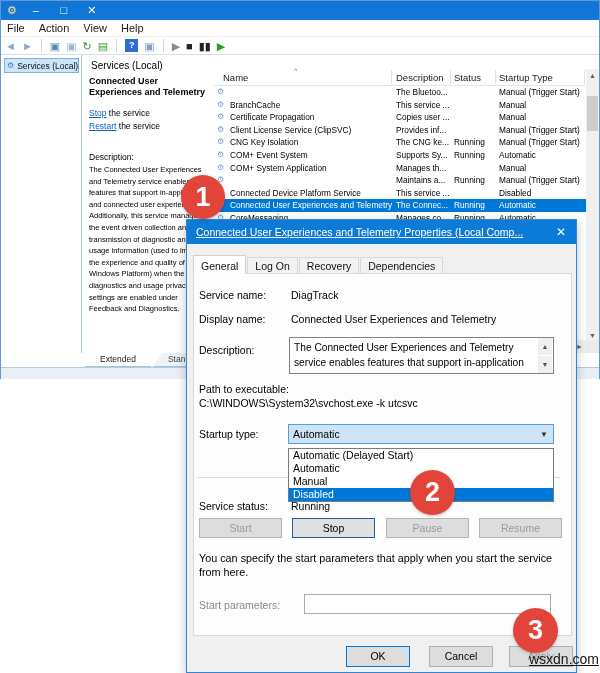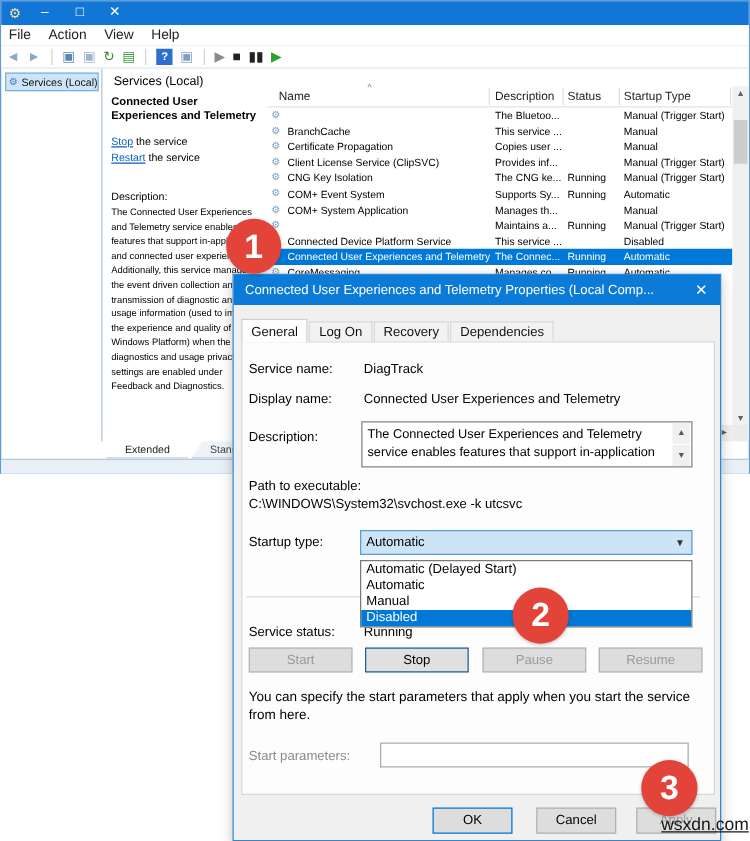--- a/index.html
+++ b/index.html
@@ -58,21 +58,21 @@
   #scr-corner { right:0; bottom:0; width:13px; height:13px; background:#ebebeb; }
 
   #bottom-tabs { left:84px; top:352px; height:14px; display:flex; gap:2px; }
   .btab { font-size:8.5px; padding:0 14px; line-height:13px; background:#fff; border:1px solid #a9c0d8; border-top:none; clip-path:polygon(9px 0, calc(100% - 9px) 0, 100% 100%, 0 100%); color:#222; }
   .btab.inactive { background:#eef3f8; color:#444; }
   #svc-statusbar { left:0; top:366px; right:0; height:12px; background:#e8eff7; border-top:1px solid #b5cce0; }
 
   
   #dialog { left:186px; top:219px; width:391px; height:454px; background:#f0f0f0; border:1px solid #2f86d2; box-shadow:0 3px 10px rgba(0,0,0,.25); z-index:10; }
   #dlg-titlebar { left:0; top:0; right:0; height:24px; background:#0c7bd8; color:#fff; display:flex; align-items:center; }
-  #dlg-caption { flex:1; font-size:10.5px; padding-left:9px; white-space:nowrap; overflow:hidden; }
+  #dlg-caption { flex:1; font-size:10.5px; padding-left:9px; white-space:nowrap; overflow:hidden;text-decoration:underline; }
   #dlg-close { width:30px; text-align:center; font-size:12px; color:#fff; }
   #dlg-tabs { left:6px; top:36px; height:17px; display:flex; align-items:flex-end; gap:1px; z-index:3; }
   .dtab { font-size:10.5px; padding:2px 7px 1px 7px; background:#f2f2f2; border:1px solid #d9d9d9; border-bottom:none; color:#111; height:16px; }
   .dtab.active { background:#fdfdfd; height:19px; padding-top:4px; position:relative; top:1px; border-color:#d0d0d0; }
   #dlg-panel { left:6px; top:53px; width:379px; height:363px; background:#fdfdfd; border:1px solid #d9d9d9; }
   .dlg-label { position:absolute; left:12px; font-size:10.5px; color:#000; white-space:nowrap; }
   .dlg-value { position:absolute; left:104px; font-size:10.5px; color:#000; white-space:nowrap; }
   #desc-box { left:102px; top:117px; width:265px; height:37px; background:#fff; border:1px solid #828282; font-size:10.2px; line-height:15px; padding:2px 16px 0 4px; overflow:hidden; color:#000; }
   .spin { position:absolute; right:1px; width:14px; height:17px; background:#f0f0f0; color:#555; font-size:7px; text-align:center; line-height:17px; }
   #path-label { top:163px; }

